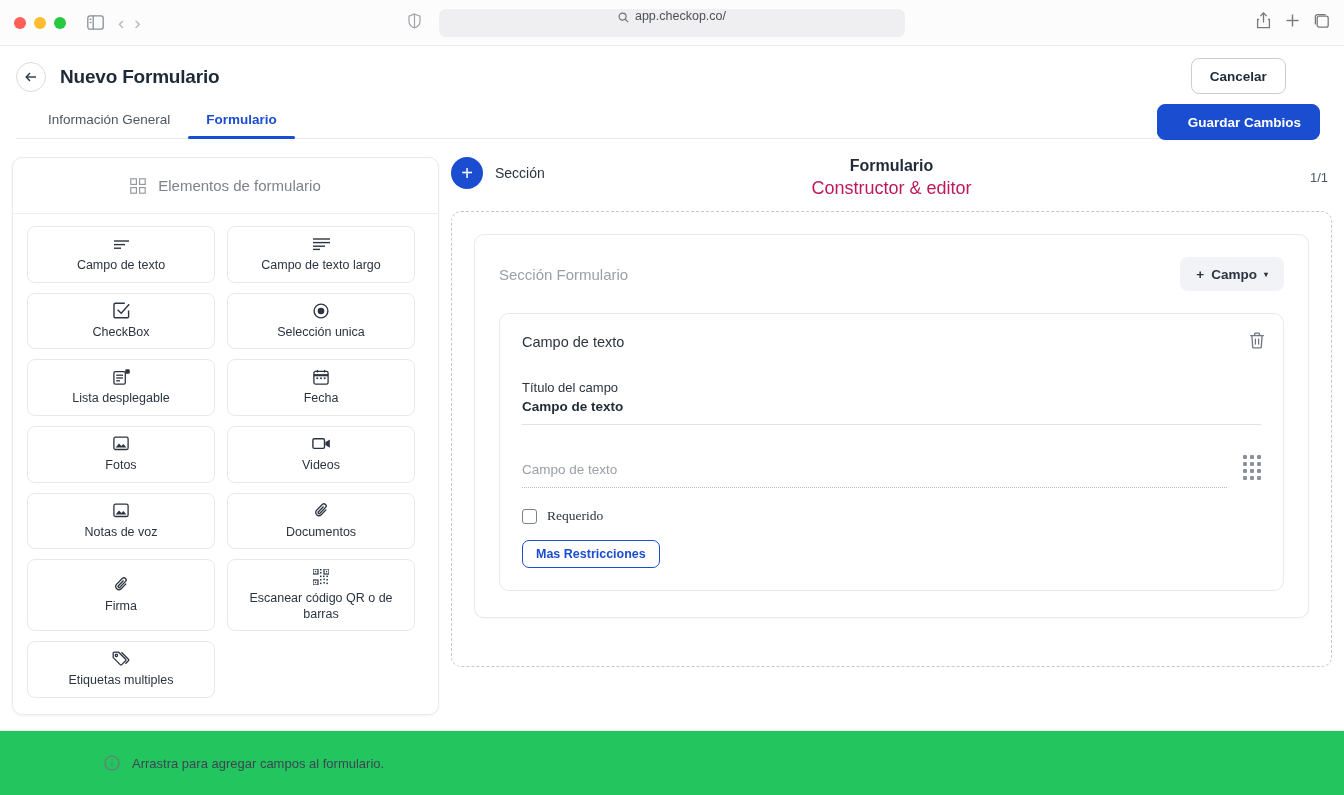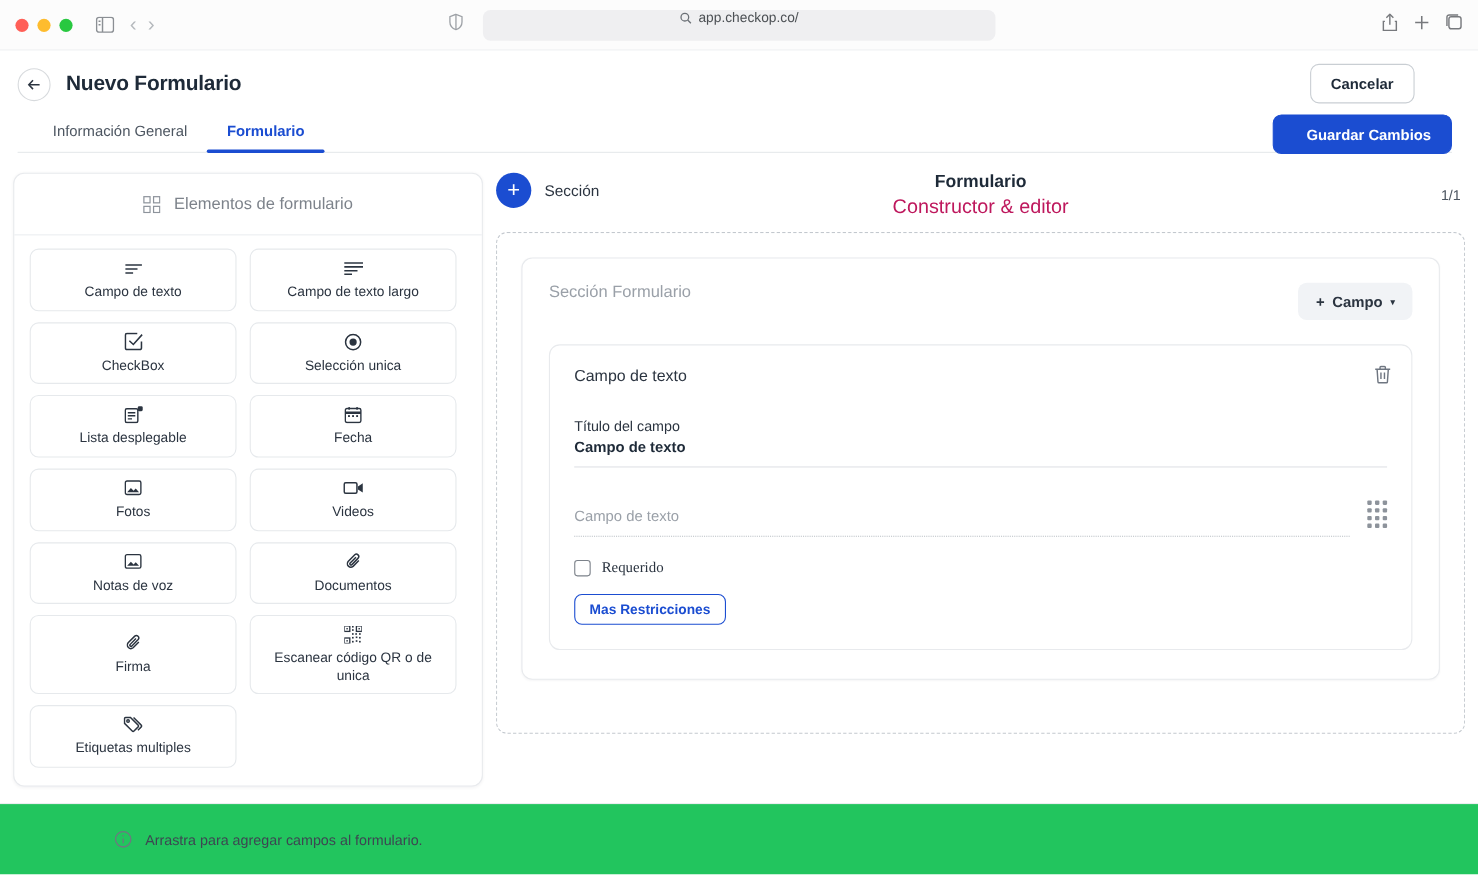--- a/index.html
+++ b/index.html
@@ -147,21 +147,21 @@
   .dashed-wrap {
     border: 1px dashed #c3c8ce; border-radius: 10px;
     padding: 22px;
     min-height: 456px;
   }
   .section-card {
     background: #fff; border: 1px solid #e8eaed; border-radius: 10px;
     box-shadow: 0 1px 2px rgba(16,24,40,.04);
     padding: 22px 24px 26px 24px;
   }
-  .section-head { display: flex; justify-content: space-between; gap: 32px; }
+  .section-head { display: flex; align-items: center; justify-content: space-between; gap: 32px; }
   .section-name { font-size: 15px; color: #9aa0a8; }
   .campo-btn {
     background: #f1f3f6; border: none; border-radius: 8px;
     height: 34px; padding: 0 16px;
     display: flex; align-items: center; gap: 7px;
     font-size: 13.5px; font-weight: bold; color: #2b3440; cursor: pointer;
     font-family: "Liberation Sans", sans-serif;
   }
   .campo-caret { font-size: 8px; color: #2b3440; }
 
@@ -457,21 +457,21 @@
               <rect x="10" y="6.6" width="1.5" height="1.5"></rect>
             <rect x="13.4" y="6.6" width="1.5" height="1.5"></rect>
               <rect x="7" y="10" width="1.5" height="1.5"></rect>
             <rect x="10.4" y="9.6" width="1.5" height="1.5"></rect>
               <rect x="13.4" y="10" width="1.5" height="1.5"></rect>
             <rect x="7" y="13.6" width="1.5" height="1.5"></rect>
               <rect x="10.4" y="13" width="1.5" height="1.5"></rect>
             <rect x="13.4" y="13.6" width="1.5" height="1.5"></rect>
           </svg>
         </span>
-        <span class="pal-label">Escanear código QR o de unica</span>
+        <span class="pal-label">Escanear código QR o de barras</span>
       </div>
 
       <div class="pal-item">
         <span class="pal-ico">
           <svg width="18" height="16" viewBox="0 0 18 16" fill="none" stroke="currentColor" stroke-width="1.3">
             <path d="M1.2 6.6 V2.2 A1 1 0 0 1 2.2 1.2 H6.6 L13.6 8.2 A1.1 1.1 0 0 1 13.6 9.8 L9.8 13.6 A1.1 1.1 0 0 1 8.2 13.6 Z"></path>
             <circle cx="4.4" cy="4.4" r="1.15"></circle>
             <path d="M9.4 1.2 L16.4 8.2 A1.1 1.1 0 0 1 16.4 9.8 L13.4 12.8"></path>
           </svg>
         </span>

